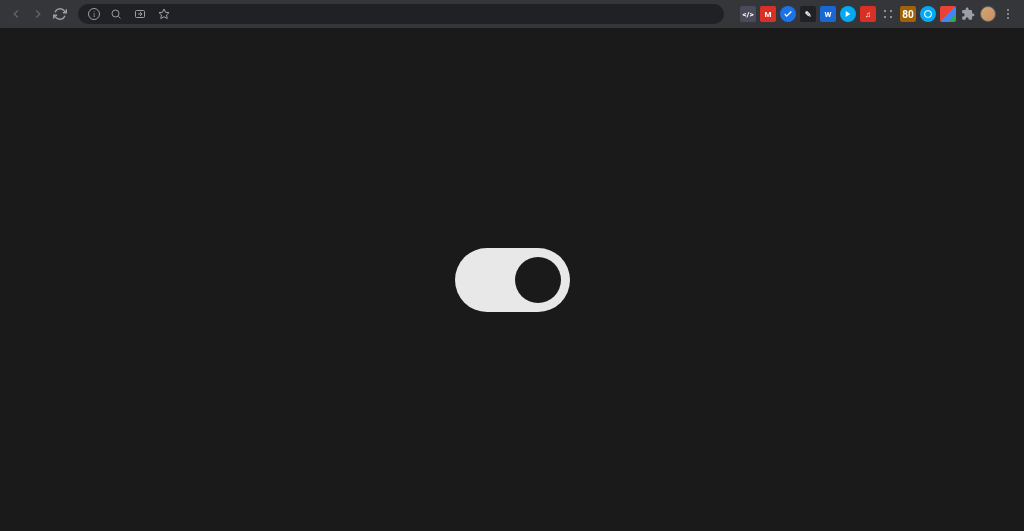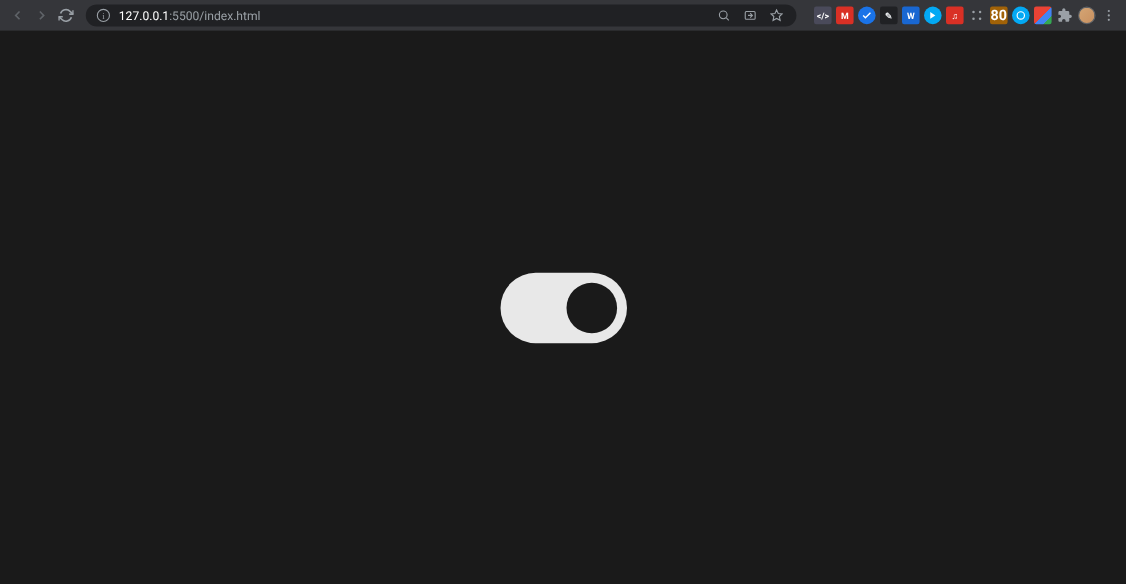--- a/index.html
+++ b/index.html
@@ -156,23 +156,20 @@
       </svg>
   </div>
   <div class="nav-icon">
     <svg viewBox="0 0 24 24" fill="none" stroke="currentColor" stroke-width="2.5">
         <path d="M23 4v6h-6M1 20v-6h6"></path>
         <path d="M3.51 9a9 9 0 0 1 14.85-3.36L23 10M1 14l4.64 4.36A9 9 0 0 0 20.49 15"></path>
       </svg>
   </div>
   <div class="address-bar">
     <div class="info-icon">i</div>
-    <div class="url-text">
-      <span>127.0.0.1</span><span class="dim">:5500</span><span class="dim">/index.html</span>
-    </div>
     <div class="toolbar-icon">
       <svg viewBox="0 0 24 24" width="12" height="12" fill="none" stroke="currentColor" stroke-width="2">
           <circle cx="11" cy="11" r="7"></circle>
           <path d="M21 21l-4.35-4.35"></path>
         </svg>
     </div>
     <div class="toolbar-icon">
       <svg viewBox="0 0 24 24" width="12" height="12" fill="none" stroke="currentColor" stroke-width="2">
           <rect x="3" y="5" width="18" height="14" rx="2"></rect>
           <path d="M12 8l4 4-4 4M8 12h8"></path>
@@ -201,21 +198,21 @@
     </div>
     <div class="ext-icon" style="background:#d93025">♫</div>
     <div class="ext-icon" style="background:transparent">
       <svg viewBox="0 0 16 16" width="12" height="12">
           <circle cx="4" cy="4" r="1.5" fill="#9aa0a6"></circle>
           <circle cx="12" cy="4" r="1.5" fill="#9aa0a6"></circle>
           <circle cx="4" cy="12" r="1.5" fill="#9aa0a6"></circle>
           <circle cx="12" cy="12" r="1.5" fill="#9aa0a6"></circle>
         </svg>
     </div>
-    <div class="ext-icon" style="background:#a16207;font-size:13px">80</div>
+    <div class="ext-icon" style="background:#a16207;font-size:10px">80</div>
     <div class="ext-icon" style="background:#03a9f4;border-radius:50%">
       <svg viewBox="0 0 24 24" width="10" height="10" fill="none" stroke="white" stroke-width="2.5">
           <circle cx="12" cy="12" r="8"></circle>
         </svg>
     </div>
     <div class="ext-icon" style="background:linear-gradient(135deg,#ea4335 0%,#ea4335 50%,#4285f4 50%,#4285f4 75%,#34a853 75%)"></div>
     <div class="toolbar-icon">
       <svg viewBox="0 0 24 24" width="14" height="14" fill="#9aa0a6">
           <path d="M20.5 11H19V7c0-1.1-.9-2-2-2h-4V3.5C13 2.12 11.88 1 10.5 1S8 2.12 8 3.5V5H4c-1.1 0-2 .9-2 2v3.8h1.5c1.5 0 2.7 1.2 2.7 2.7S5 16.2 3.5 16.2H2V20c0 1.1.9 2 2 2h3.8v-1.5c0-1.5 1.2-2.7 2.7-2.7s2.7 1.2 2.7 2.7V22H17c1.1 0 2-.9 2-2v-4h1.5c1.38 0 2.5-1.12 2.5-2.5S21.88 11 20.5 11z"></path>
         </svg>

